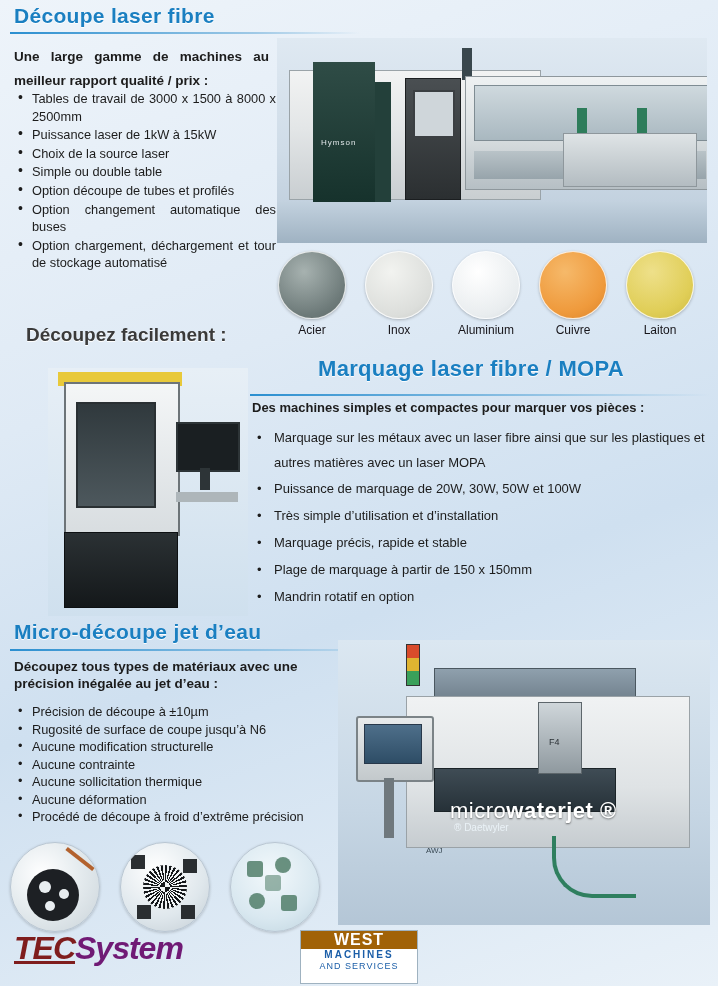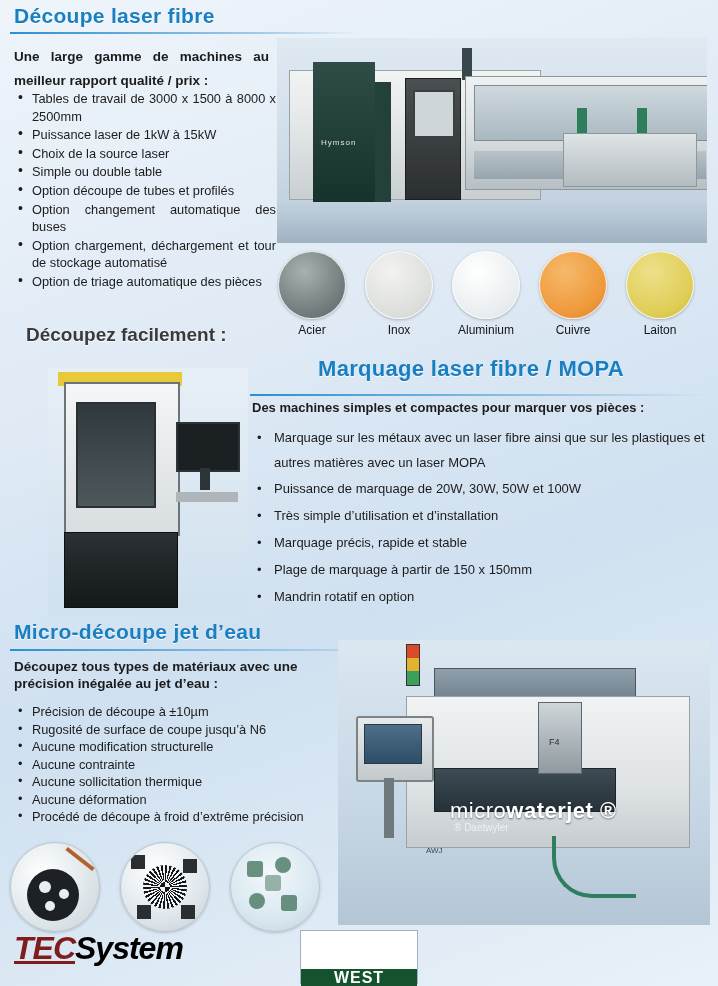--- a/index.html
+++ b/index.html
@@ -478,39 +478,38 @@
     position: absolute;
     left: 14px;
     top: 930px;
     font-size: 32px;
     font-weight: bold;
     font-style: italic;
     color: #1a7fc1;
     letter-spacing: -1px;
   }
   #footer-logo .grey { color: #7f1d1d; text-decoration: underline; }
-  #footer-logo .dark { color: #000000; }
+  #footer-logo .dark { color: #701a75; }
   #west-logo {
     position: absolute;
     left: 300px;
     top: 930px;
     width: 116px;
     height: 52px;
     background: #ffffff;
     border: 1px solid #9fb2c0;
     text-align: center;
   }
   #west-logo .w1 {
-    background: #14532d;
+    background: #a16207;
     color: #fff;
     font-weight: bold;
     font-size: 16px;
     line-height: 18px;
     letter-spacing: 1px;
-    margin-top: 38px;
   }
   #west-logo .w2 {
     color: #1b5ea8;
     font-weight: bold;
     font-size: 10px;
     letter-spacing: 2px;
     line-height: 12px;
   }
   #west-logo .w3 {
     color: #1b5ea8;
@@ -530,21 +529,20 @@
   <div id="laser-intro">Une large gamme de machines au meilleur rapport qualité / prix :</div>
 
   <ul id="laser-list">
     <li>Tables de travail de 3000 x 1500 à 8000 x 2500mm</li>
     <li>Puissance laser de 1kW à 15kW</li>
     <li>Choix de la source laser</li>
     <li>Simple ou double table</li>
     <li>Option découpe de tubes et profilés</li>
     <li>Option changement automatique des buses</li>
     <li>Option chargement, déchargement et tour de stockage automatisé</li>
-    <li>Option de triage automatique des pièces</li>
   </ul>
 
   <div class="photo" id="photo-laser">
     <div class="floor"></div>
     <div class="body-main"></div>
     <div class="body-green"></div>
     <div class="body-green2"></div>
     <div class="panel-dark"></div>
     <div class="screen"></div>
     <div class="arm"></div>

